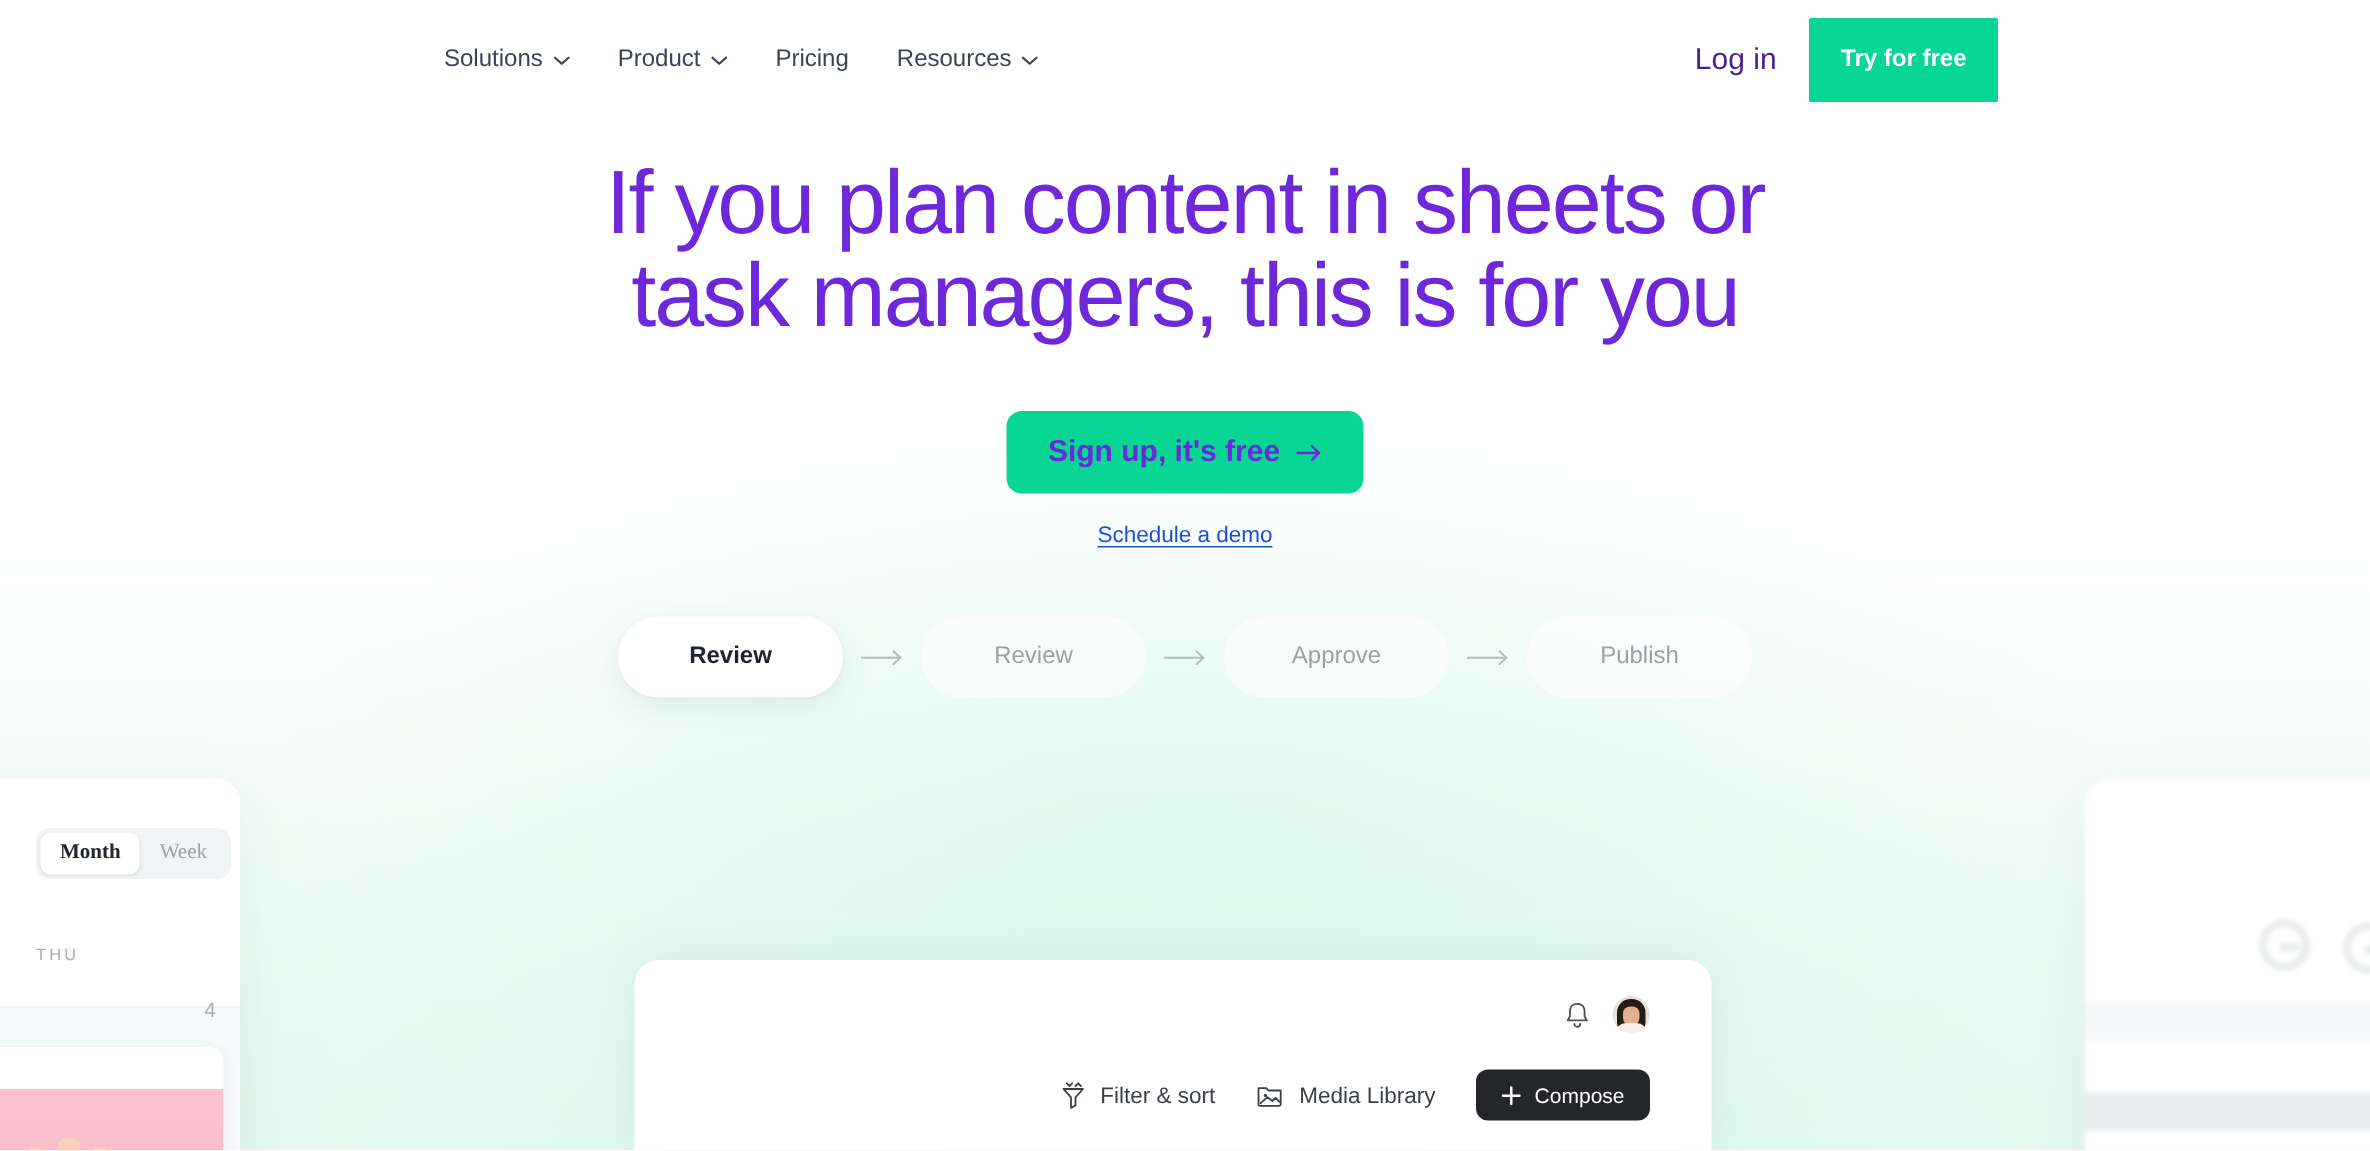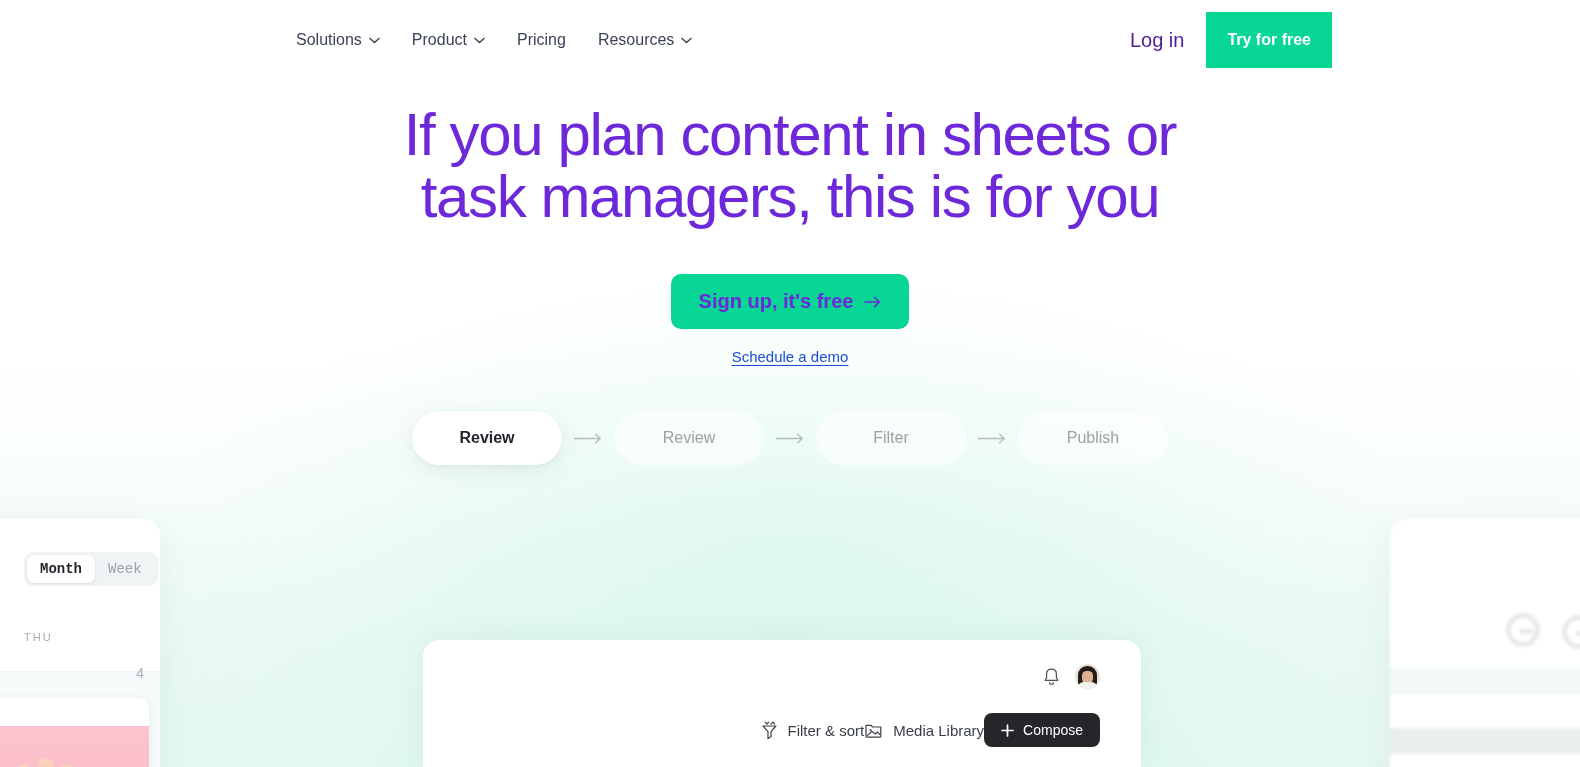--- a/index.html
+++ b/index.html
@@ -225,21 +225,21 @@
     border-radius: 9px;
     padding: 3px;
   }
   .seg-btn {
     font-size: 14px;
     padding: 6px 13px;
     border-radius: 7px;
     cursor: pointer;
     color: #9aa2a9;
     font-weight: 500;
-    font-family: Liberation Mono, monospace;
+    font-family: Liberation Serif, serif;
     border: none;
     background: transparent;
   }
   .seg-btn.on {
     background: #ffffff;
     color: #22262e;
     font-weight: 600;
     box-shadow: 0 1px 3px rgba(0,0,0,0.10);
   }
   .cal-daylabel {
@@ -384,20 +384,21 @@
     background: #f3efe9;
     border-radius: 8px 8px 0 0;
   }
 
   .mc-toolbar {
     position: absolute;
     right: 41px;
     top: 73px;
     display: flex;
     align-items: center;
+    gap: 27px;
   }
   .tool-item {
     display: flex;
     align-items: center;
     gap: 10px;
     font-size: 15px;
     color: #3a3f47;
     cursor: pointer;
     white-space: nowrap;
   }
@@ -481,21 +482,21 @@
       <svg viewBox="0 0 28 11" fill="none">
           <path d="M0 5.5 H26 M21.6 1.2 L26.3 5.5 L21.6 9.8" stroke="currentColor" stroke-width="1.3" stroke-linecap="round" stroke-linejoin="round"></path>
         </svg>
     </div>
     <div class="step-pill idle">Review</div>
     <div class="step-arrow">
       <svg viewBox="0 0 28 11" fill="none">
           <path d="M0 5.5 H26 M21.6 1.2 L26.3 5.5 L21.6 9.8" stroke="currentColor" stroke-width="1.3" stroke-linecap="round" stroke-linejoin="round"></path>
         </svg>
     </div>
-    <div class="step-pill idle">Filter</div>
+    <div class="step-pill idle">Approve</div>
     <div class="step-arrow">
       <svg viewBox="0 0 28 11" fill="none">
           <path d="M0 5.5 H26 M21.6 1.2 L26.3 5.5 L21.6 9.8" stroke="currentColor" stroke-width="1.3" stroke-linecap="round" stroke-linejoin="round"></path>
         </svg>
     </div>
     <div class="step-pill idle">Publish</div>
   </div>
 
   <div class="mock-left">
     <div class="seg-toggle">

